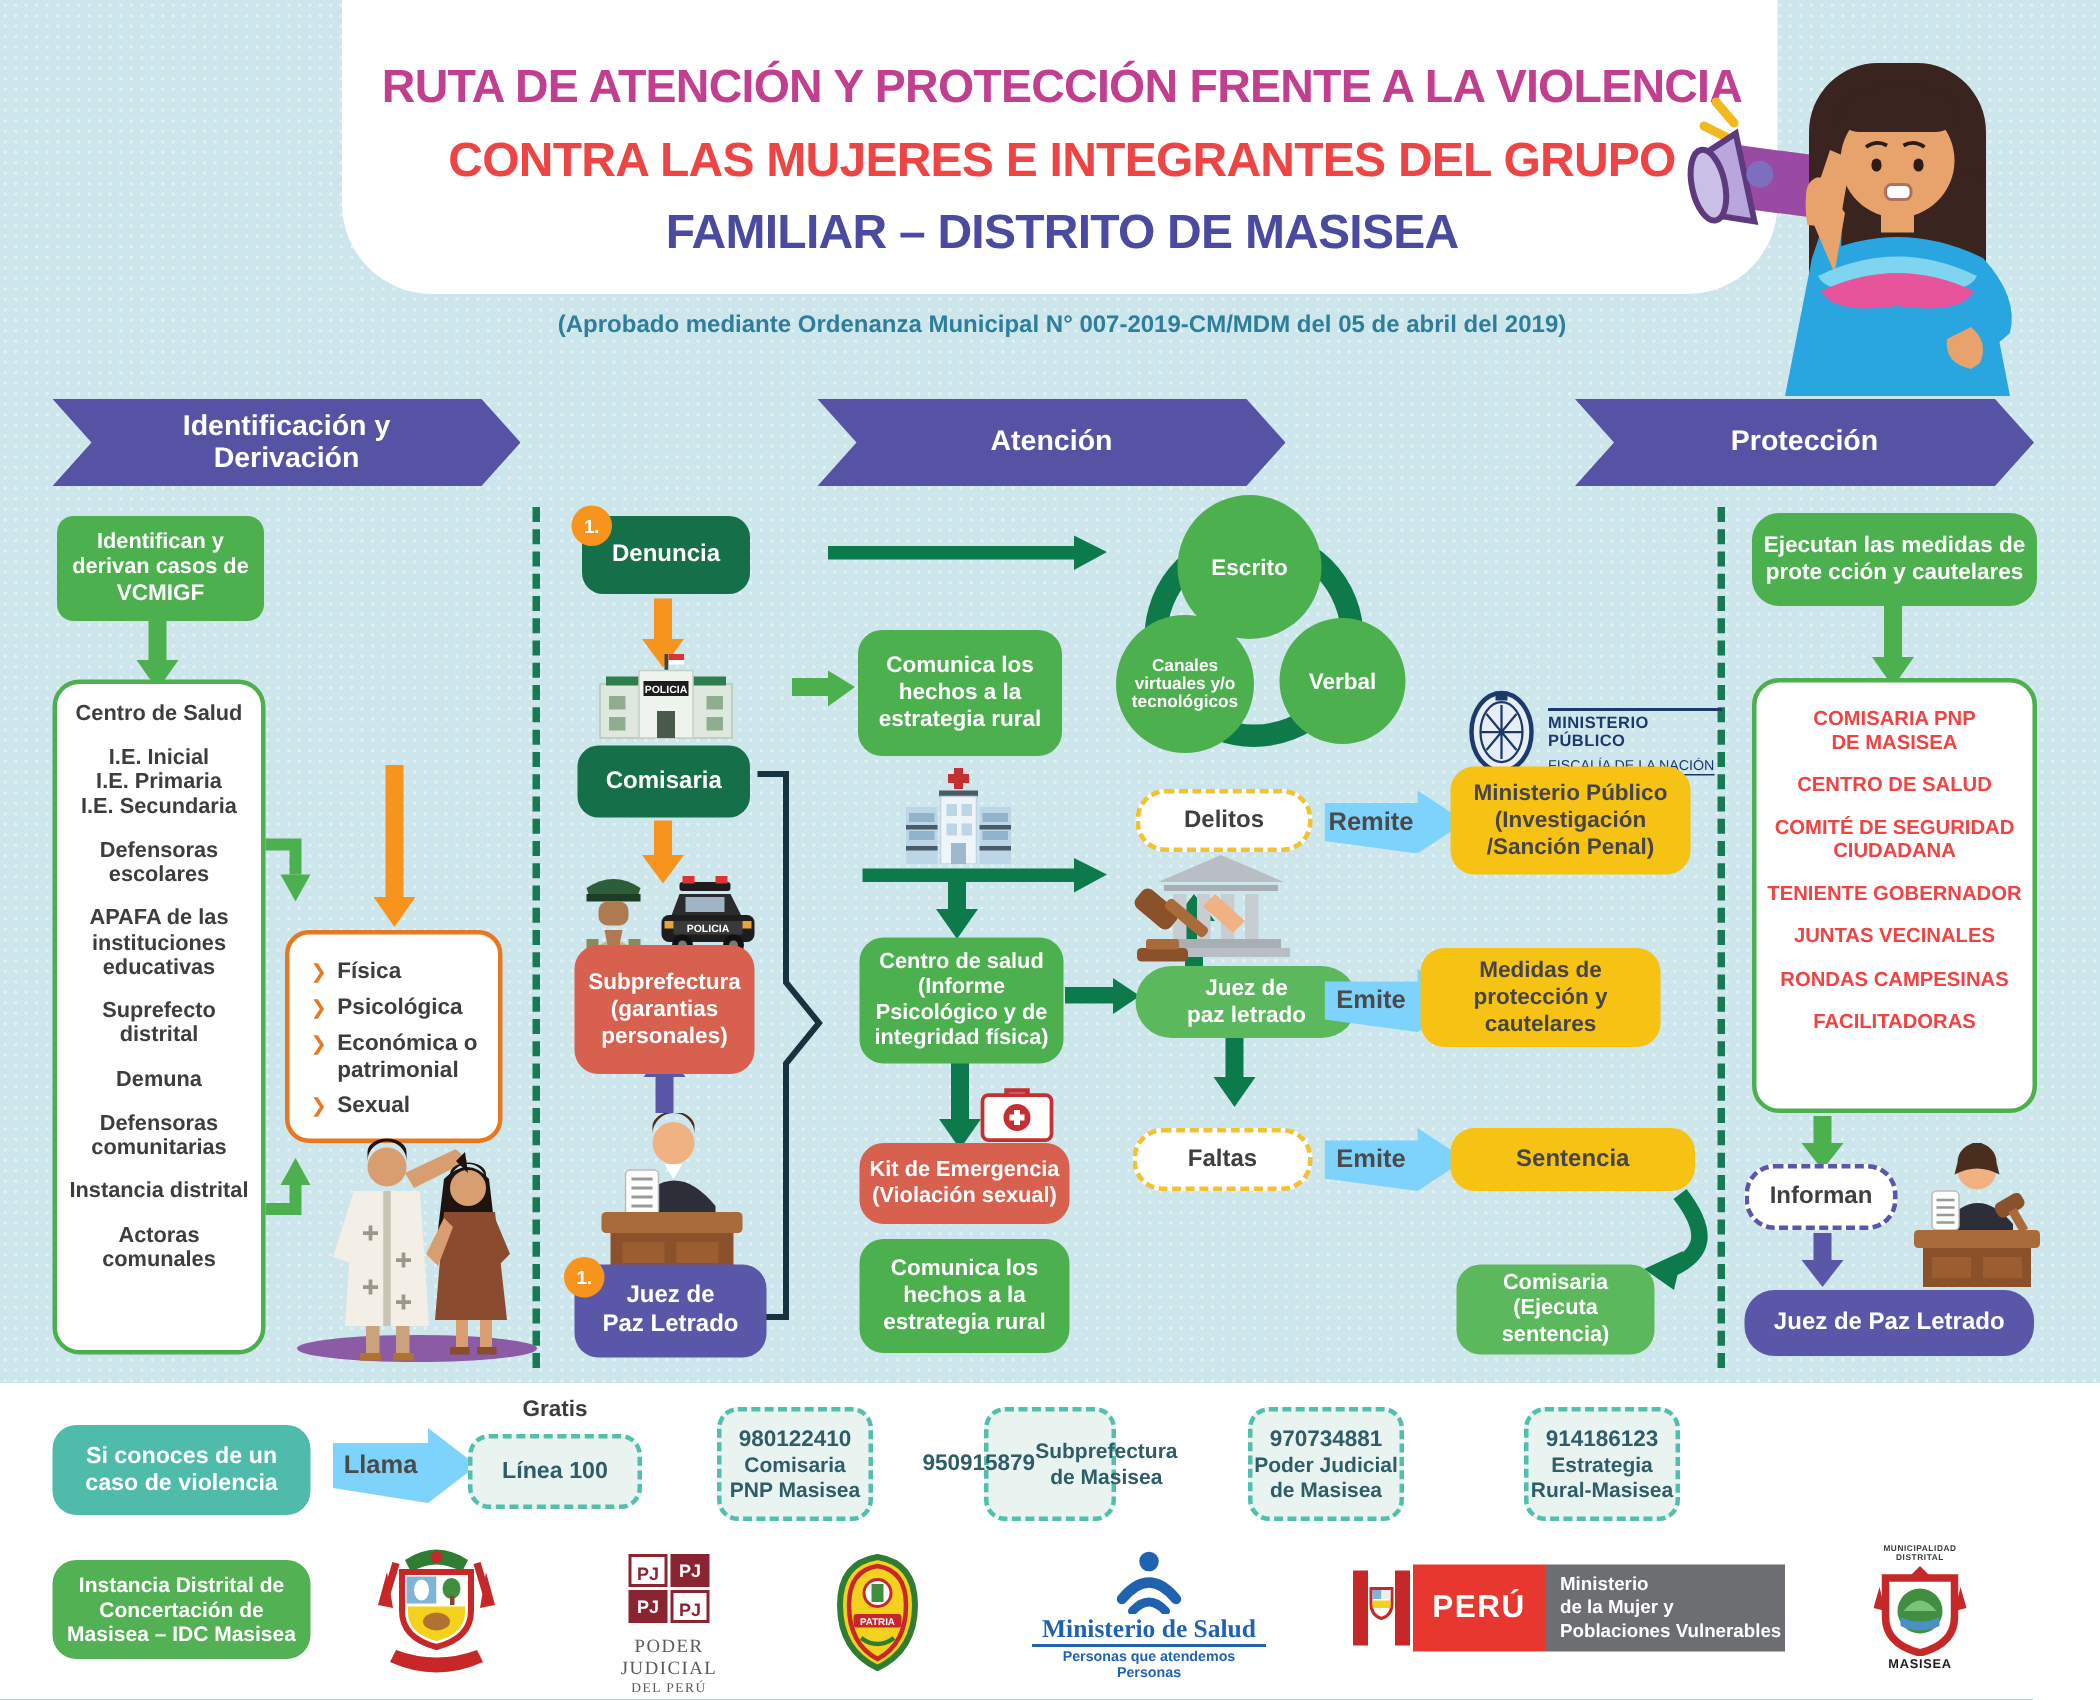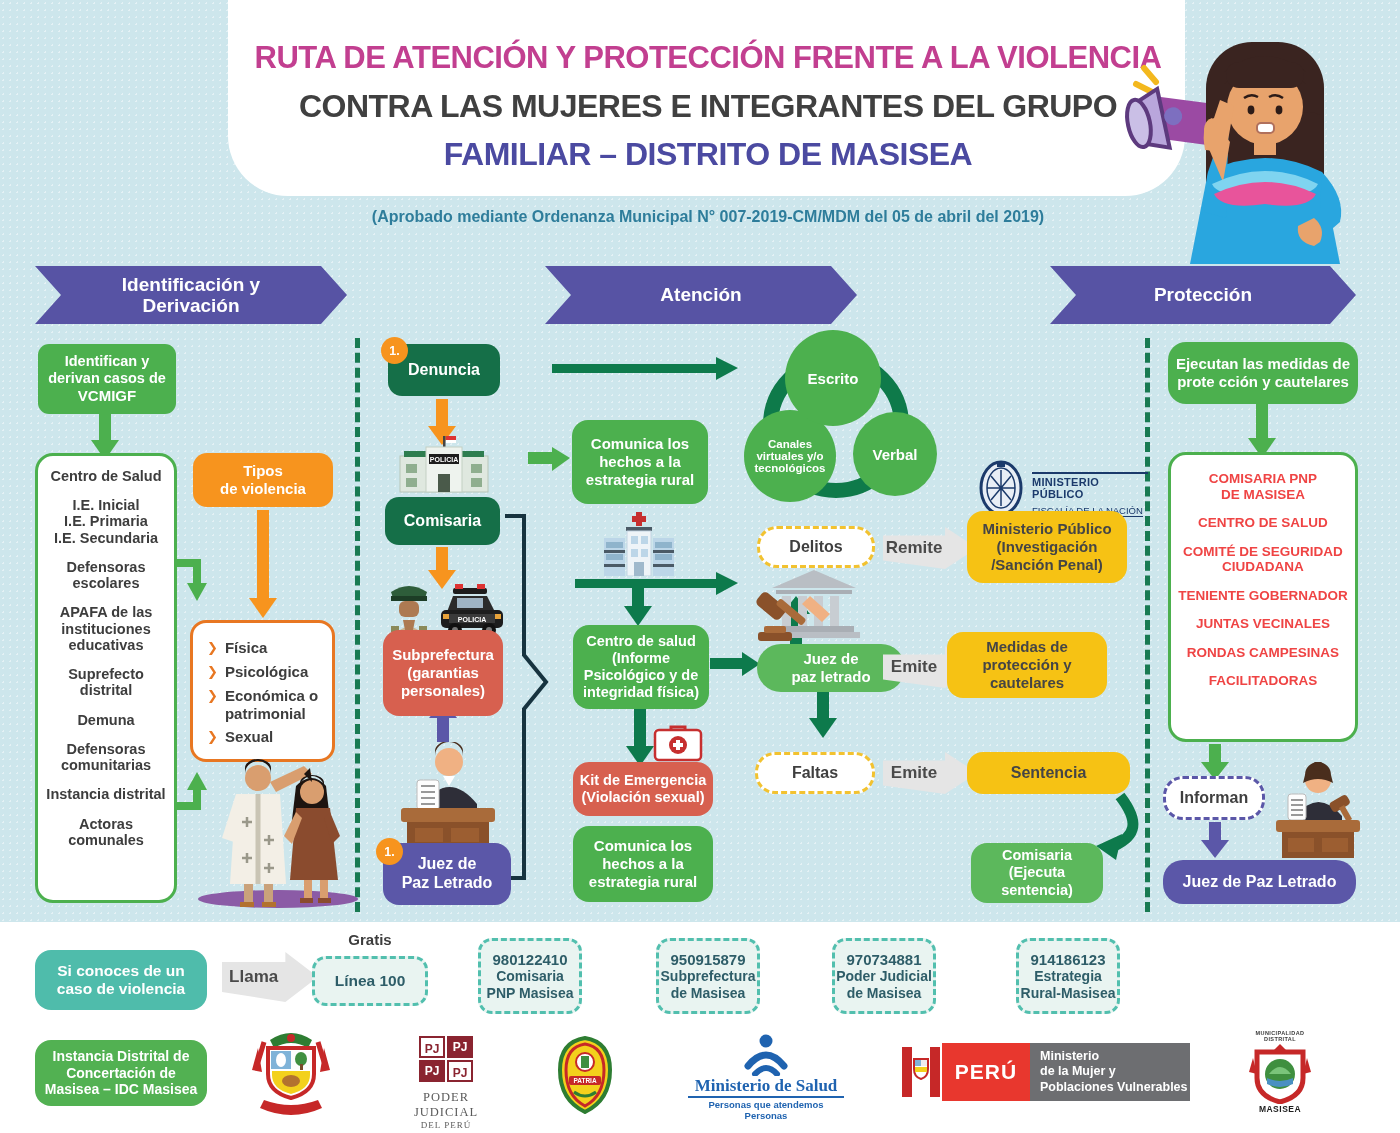--- a/index.html
+++ b/index.html
@@ -19,21 +19,21 @@
   .purple{background:#5b57a8;color:#fff;}
   .yellow{background:#f6c214;color:#454545;}
   .teal{background:#4fbcab;color:#fff;}
   .whitebox{background:#fff;}
   .dash-yellow{background:#fff;border:3px dashed #f2c230;border-radius:20px;color:#3f3f3f;}
   .dash-purple{background:#fff;border:3px dashed #5b57a8;border-radius:20px;color:#3f3f3f;}
   .dash-teal{background:#e9f4f1;border:3px dashed #52bfae;border-radius:14px;color:#2e5d68;}
   .banner{position:absolute;height:58px;background:#5753a4;color:#fff;display:flex;align-items:center;
       justify-content:center;text-align:center;font-weight:bold;font-size:19px;line-height:1.12;white-space:pre-line;
       clip-path:polygon(0 0,calc(100% - 26px) 0,100% 50%,calc(100% - 26px) 100%,0 100%,26px 50%);}
-  .lblarrow{position:absolute;background:#e5e5e5;display:flex;align-items:center;
+  .lblarrow{position:absolute;background:#7dd3fc;display:flex;align-items:center;
       font-weight:bold;color:#4a4a4a;font-size:17px;
       clip-path:polygon(0 20%,66% 20%,66% 0,100% 50%,66% 100%,0 80%);}
   .lblarrow span{width:66%;text-align:center;}
   .circ{position:absolute;border-radius:50%;background:#4cb04e;color:#fff;display:flex;
       align-items:center;justify-content:center;text-align:center;font-weight:bold;white-space:pre-line;}
   .sep{position:absolute;width:0;border-left:5px dashed #187a52;}
   .listitem{margin-top:13px;}
   .tight{margin-top:0;}
   .tipo-row{display:flex;gap:7px;font-size:15px;color:#3d3d3d;font-weight:bold;
       align-items:flex-start;margin-top:6px;text-align:left;line-height:1.15;}
@@ -46,21 +46,21 @@
 </style>
 </head>
 <body>
 
 <div id="canvas">
   <div id="bg-blue"></div>
 
   <div class="abs" style="left:228px;top:-60px;width:957px;height:256px;background:#fff;border-radius:60px;"></div>
 
   <div class="abs" style="left:238px;top:40px;width:940px;text-align:center;font-size:31px;font-weight:bold;color:#c23f90;letter-spacing:-.5px;">RUTA DE ATENCIÓN Y PROTECCIÓN FRENTE A LA VIOLENCIA</div>
-  <div class="abs" style="left:238px;top:88px;width:940px;text-align:center;font-size:32px;font-weight:bold;color:#404040;letter-spacing:-.5px;">CONTRA LAS MUJERES E INTEGRANTES DEL GRUPO</div>
+  <div class="abs" style="left:238px;top:88px;width:940px;text-align:center;font-size:32px;font-weight:bold;color:#ef4444;letter-spacing:-.5px;">CONTRA LAS MUJERES E INTEGRANTES DEL GRUPO</div>
   <div class="abs" style="left:238px;top:136px;width:940px;text-align:center;font-size:32px;font-weight:bold;color:#4b4aa1;letter-spacing:-.5px;">FAMILIAR – DISTRITO DE MASISEA</div>
   <div class="abs" style="left:238px;top:208px;width:940px;text-align:center;font-size:16px;font-weight:bold;color:#2e7d9b;">(Aprobado mediante Ordenanza Municipal N° 007-2019-CM/MDM del 05 de abril del 2019)</div>
 
   <svg class="abs" style="left:1108px;top:22px;" width="262" height="242" viewBox="0 0 262 242">
     <g>
         <path d="M28 62 L44 70 M26 80 L44 82 M36 46 L48 60" stroke="#f3b81e" stroke-width="6" stroke-linecap="round" fill="none"></path>
       </g>
     <g transform="rotate(-12 95 95)">
       <polygon points="56,66 118,88 118,132 56,110" fill="#9b4aa3"></polygon>
       <polygon points="56,58 56,118 30,108 30,68" fill="#b9a6dc" stroke="#5d3a7e" stroke-width="4"></polygon>
@@ -192,22 +192,20 @@
     <div class="tight">I.E. Secundaria</div>
     <div class="listitem">Defensoras escolares</div>
     <div class="listitem">APAFA de las instituciones educativas</div>
     <div class="listitem">Suprefecto distrital</div>
     <div class="listitem">Demuna</div>
     <div class="listitem">Defensoras comunitarias</div>
     <div class="listitem">Instancia distrital</div>
     <div class="listitem">Actoras comunales</div>
   </div>
 
-  <div class="bx orange" style="left:193px;top:453px;width:140px;height:54px;font-size:15px;border-radius:14px;">Tipos
-de violencia</div>
 
   <div class="bx whitebox" style="left:190px;top:620px;width:145px;height:142px;border:3px solid #e87722;border-radius:16px;
               flex-direction:column;justify-content:flex-start;align-items:flex-start;padding:10px 6px 6px 14px;">
     <div class="tipo-row tight"><span class="chev">❯</span><span>Física</span></div>
     <div class="tipo-row"><span class="chev">❯</span><span>Psicológica</span></div>
     <div class="tipo-row"><span class="chev">❯</span><span style="max-width:100px;">Económica o patrimonial</span></div>
     <div class="tipo-row"><span class="chev">❯</span><span>Sexual</span></div>
   </div>
 
   <svg class="abs" style="left:192px;top:752px;z-index:3;" width="168" height="158" viewBox="0 0 168 158">
@@ -477,21 +475,21 @@
     </div>
 
   <div class="abs" style="left:312px;top:931px;width:116px;text-align:center;font-size:15px;font-weight:bold;color:#3d3d3d;">Gratis</div>
   <div class="bx dash-teal" style="left:312px;top:956px;width:116px;height:50px;font-size:15.5px;">Línea 100</div>
 
   <div class="bx dash-teal" style="left:478px;top:938px;width:104px;height:76px;font-size:14px;flex-direction:column;">
     <div style="font-size:15px;">980122410</div>
     <div style="white-space:pre-line;">Comisaria
 PNP Masisea</div>
   </div>
-  <div class="bx dash-teal" style="left:656px;top:938px;width:104px;height:76px;font-size:14px;flex-direction:column;">
+  <div class="bx dash-teal" style="left:656px;top:938px;width:88px;height:76px;font-size:14px;flex-direction:row;">
     <div style="font-size:15px;">950915879</div>
     <div style="white-space:pre-line;">Subprefectura
 de Masisea</div>
   </div>
   <div class="bx dash-teal" style="left:832px;top:938px;width:104px;height:76px;font-size:14px;flex-direction:column;">
     <div style="font-size:15px;">970734881</div>
     <div style="white-space:pre-line;">Poder Judicial
 de Masisea</div>
   </div>
   <div class="bx dash-teal" style="left:1016px;top:938px;width:104px;height:76px;font-size:14px;flex-direction:column;">

